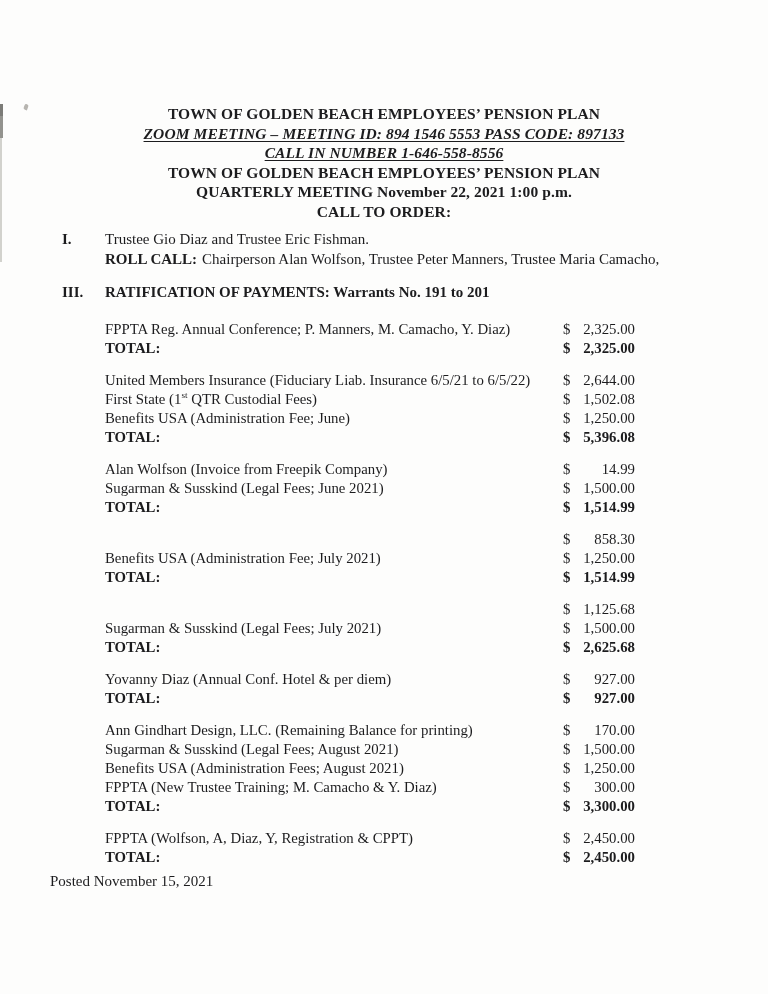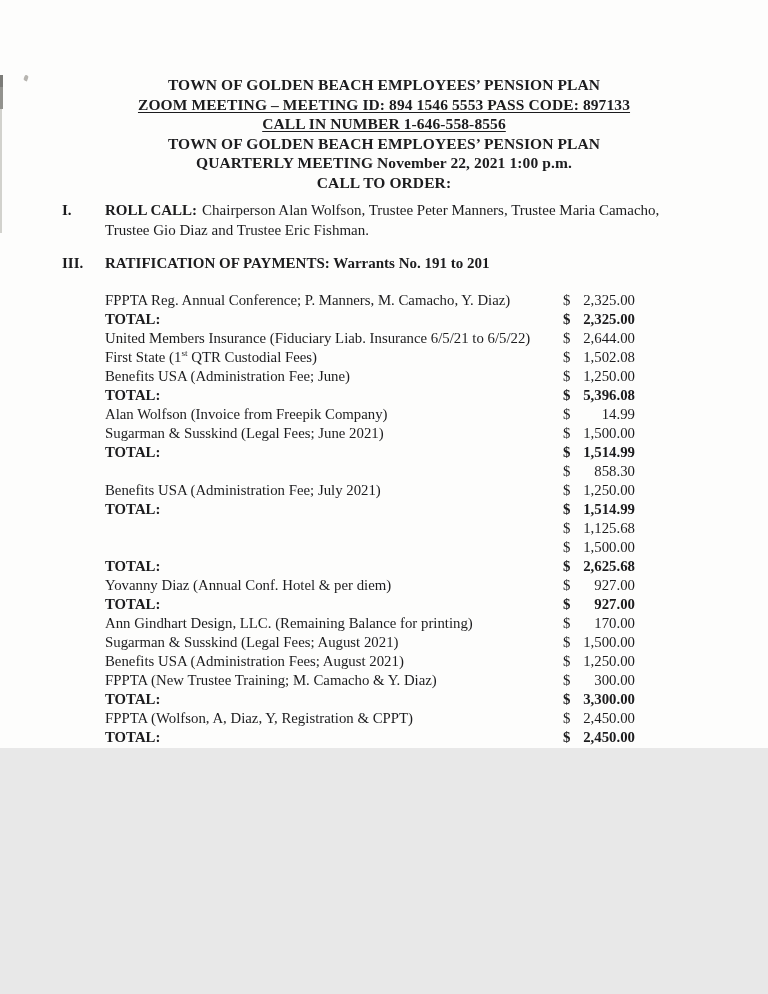--- a/index.html
+++ b/index.html
@@ -1,24 +1,24 @@
 <!DOCTYPE html>
 <html><head>
 <meta charset="utf-8">
 <style>
   html, body { margin: 0; padding: 0; }
   body { background: #e8e8e8; }
   .page {
     position: relative;
     width: 768px;
-    height: 748px;
+    height: 994px;
     margin: 0 auto;
     background: #fdfdfc;
     box-sizing: border-box;
-    padding-top: 75px;
+    padding-top: 104px;
     font-family: "Liberation Serif", "DejaVu Serif", serif;
     color: #1c1c1e;
     overflow: hidden;
   }
 
   
   .artifact { position: absolute; pointer-events: none; }
   .a1 { left: 0; top: 6;   width: 3px; height: 24px; background: #a3a39e; }
   .a2 { left: 0; top: 100; width: 2px; height: 158px; background: #d2d2cd; }
   .a3 { left: 0; top: 248; width: 3px; height: 34px; background: #93938e; }
@@ -26,21 +26,21 @@
   .a5 { left: 24px; top: 581; width: 4px; height: 6px; background: #b7b5b0; border-radius: 2px 2px 0 2px; transform: rotate(20deg); }
   .a6 { left: 0; top: 862; width: 3px; height: 12px; background: #7c7c78; }
 
   .header {
     text-align: center;
     font-weight: bold;
     font-size: 15.5px;
     line-height: 19.5px;
     letter-spacing: 0.1px;
   }
-  .header .u { text-decoration: underline; text-underline-offset: 2px; }
+  .header .u { text-decoration: underline; text-underline-offset: 2px; font-style: italic; }
 
   .sec {
     display: flex;
     margin-left: 62px;
     font-size: 15px;
     line-height: 19.5px;
   }
   .sec-1 { margin-top: 9px; }
   .sec-2 { margin-top: 14px; }
   .sec-3 { margin-top: 14px; justify-content: center; }
@@ -49,21 +49,21 @@
   .b { font-weight: bold; }
   .heading-inline { margin-right: 5px; }
   .body-indent { padding-left: 4px; }
 
   .payments {
     margin-left: 105px;
     width: 530px;
     font-size: 14.8px;
     line-height: 19px;
   }
-  .pblock { }
+  .pblock { margin-top: 13px; }
   .pblock.first { margin-top: 17px; }
   .prow { position: relative; height: 19px; white-space: nowrap; }
   .desc { display: inline-block; }
   .amt {
     position: absolute;
     right: 0; top: 0;
     width: 72px;
     display: flex;
     justify-content: space-between;
   }
@@ -93,22 +93,22 @@
       <div class="u">ZOOM MEETING – MEETING ID: 894 1546 5553 PASS CODE: 897133</div>
       <div class="u">CALL IN NUMBER 1-646-558-8556</div>
       <div>TOWN OF GOLDEN BEACH EMPLOYEES’ PENSION PLAN</div>
       <div>QUARTERLY MEETING November 22, 2021 1:00 p.m.</div>
       <div>CALL TO ORDER:</div>
     </div>
 
   <div class="sec sec-1">
     <div class="num">I.</div>
     <div class="sbody">
+      <div>Trustee Gio Diaz and Trustee Eric Fishman.</div>
       <div><span class="b heading-inline">ROLL CALL:</span><span>Chairperson Alan Wolfson, Trustee Peter Manners, Trustee Maria Camacho,</span></div>
-      <div>Trustee Gio Diaz and Trustee Eric Fishman.</div>
     </div>
   </div>
 
 
   <div class="sec sec-3">
     <div class="num">III.</div>
     <div class="sbody">
       <div class="b">RATIFICATION OF PAYMENTS: Warrants No. 191 to 201</div>
     </div>
   </div>
@@ -168,21 +168,21 @@
         <div class="prow total"><span class="desc">TOTAL:</span><span class="amt">
             <span class="cur">$</span>
             <span class="val">1,514.99</span>
           </span></div>
       </div>
       <div class="pblock">
         <div class="prow"><span class="amt">
             <span class="cur">$</span>
             <span class="val">1,125.68</span>
           </span></div>
-        <div class="prow"><span class="amt">
+        <div class="prow"><span class="desc">Sugarman &amp; Susskind (Legal Fees; July 2021)</span><span class="amt">
             <span class="cur">$</span>
             <span class="val">1,500.00</span>
           </span></div>
         <div class="prow total"><span class="desc">TOTAL:</span><span class="amt">
             <span class="cur">$</span>
             <span class="val">2,625.68</span>
           </span></div>
       </div>
       <div class="pblock">
         <div class="prow"><span class="desc">Yovanny Diaz (Annual Conf. Hotel &amp; per diem)</span><span class="amt">

